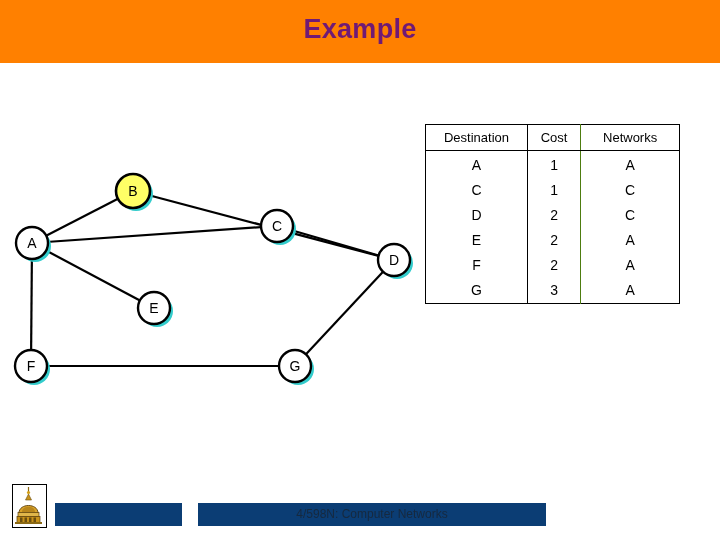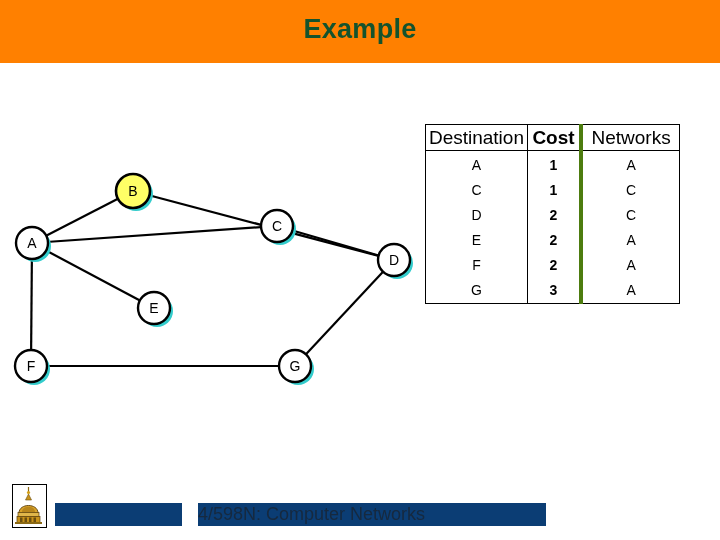--- a/index.html
+++ b/index.html
@@ -25,21 +25,21 @@
     background: #FF8000;
   }
   #title-text {
     position: absolute;
     left: 0;
     top: 0;
     width: 720px;
     height: 63px;
     line-height: 58px;
     text-align: center;
-    color: #14532d;
+    color: #701a75;
     font-size: 27px;
     font-weight: bold;
     font-family: "Liberation Sans", sans-serif;
     letter-spacing: 0.3px;
   }
 
   
   #graph-area {
     position: absolute;
     left: 0;
@@ -73,26 +73,26 @@
     padding: 0;
     font-family: "Liberation Sans", sans-serif;
     font-size: 14px;
     color: #000000;
     font-weight: normal;
     height: 25px;
     line-height: 25px;
   }
   #routing-table thead th {
     border-bottom: 1px solid #000000;
-    font-size: 19px;
+    font-size: 13px;
     text-align: center;
     white-space: nowrap;
   }
   #routing-table .col-dest { width: 102px; }
-  #routing-table .col-cost { width: 53px; border-left: 1px solid #000000; border-right: 4px solid #4d7c0f; font-weight: bold; }
+  #routing-table .col-cost { width: 53px; border-left: 1px solid #000000; border-right: 1px solid #4d7c0f; }
   #routing-table .col-hop  { width: 99px; }
   #routing-table tbody td { text-align: center; }
   #routing-table tbody td.col-dest { text-align: center; }
   #routing-table tbody tr:first-child td { padding-top: 2px; }
 
   
   #footer-logo {
     position: absolute;
     left: 12px;
     top: 484px;
@@ -118,23 +118,23 @@
     height: 23px;
     background: #0B3D74;
   }
   #footer-text {
     position: absolute;
     left: 198px;
     top: 503px;
     width: 348px;
     height: 23px;
     line-height: 23px;
-    text-align: left;
-    font-family: "Liberation Sans", sans-serif;
-    font-size: 18px;
+    text-align: center;
+    font-family: "Liberation Sans", sans-serif;
+    font-size: 12px;
     color: #16293F;
   }
 </style>
 </head>
 <body>
 
 <div id="title-bar">
   <div id="title-text">Example</div>
 </div>
 

